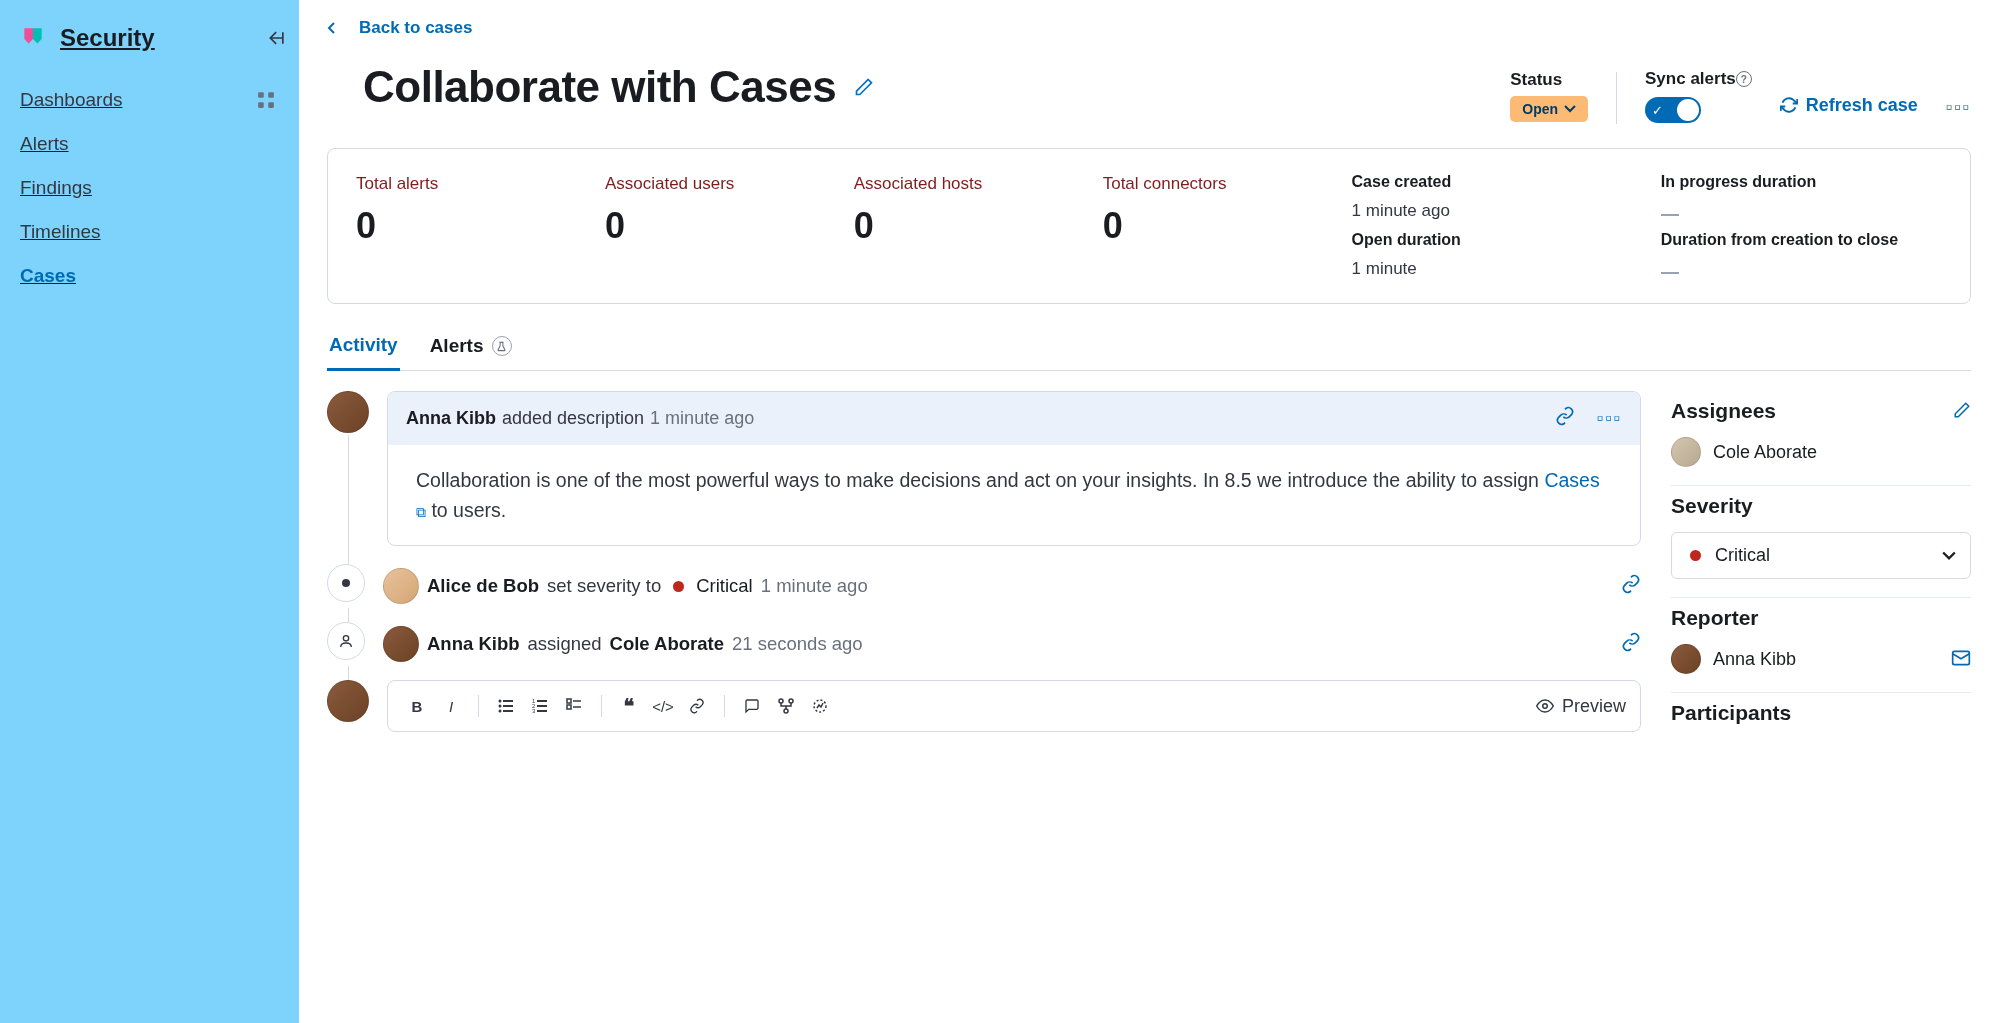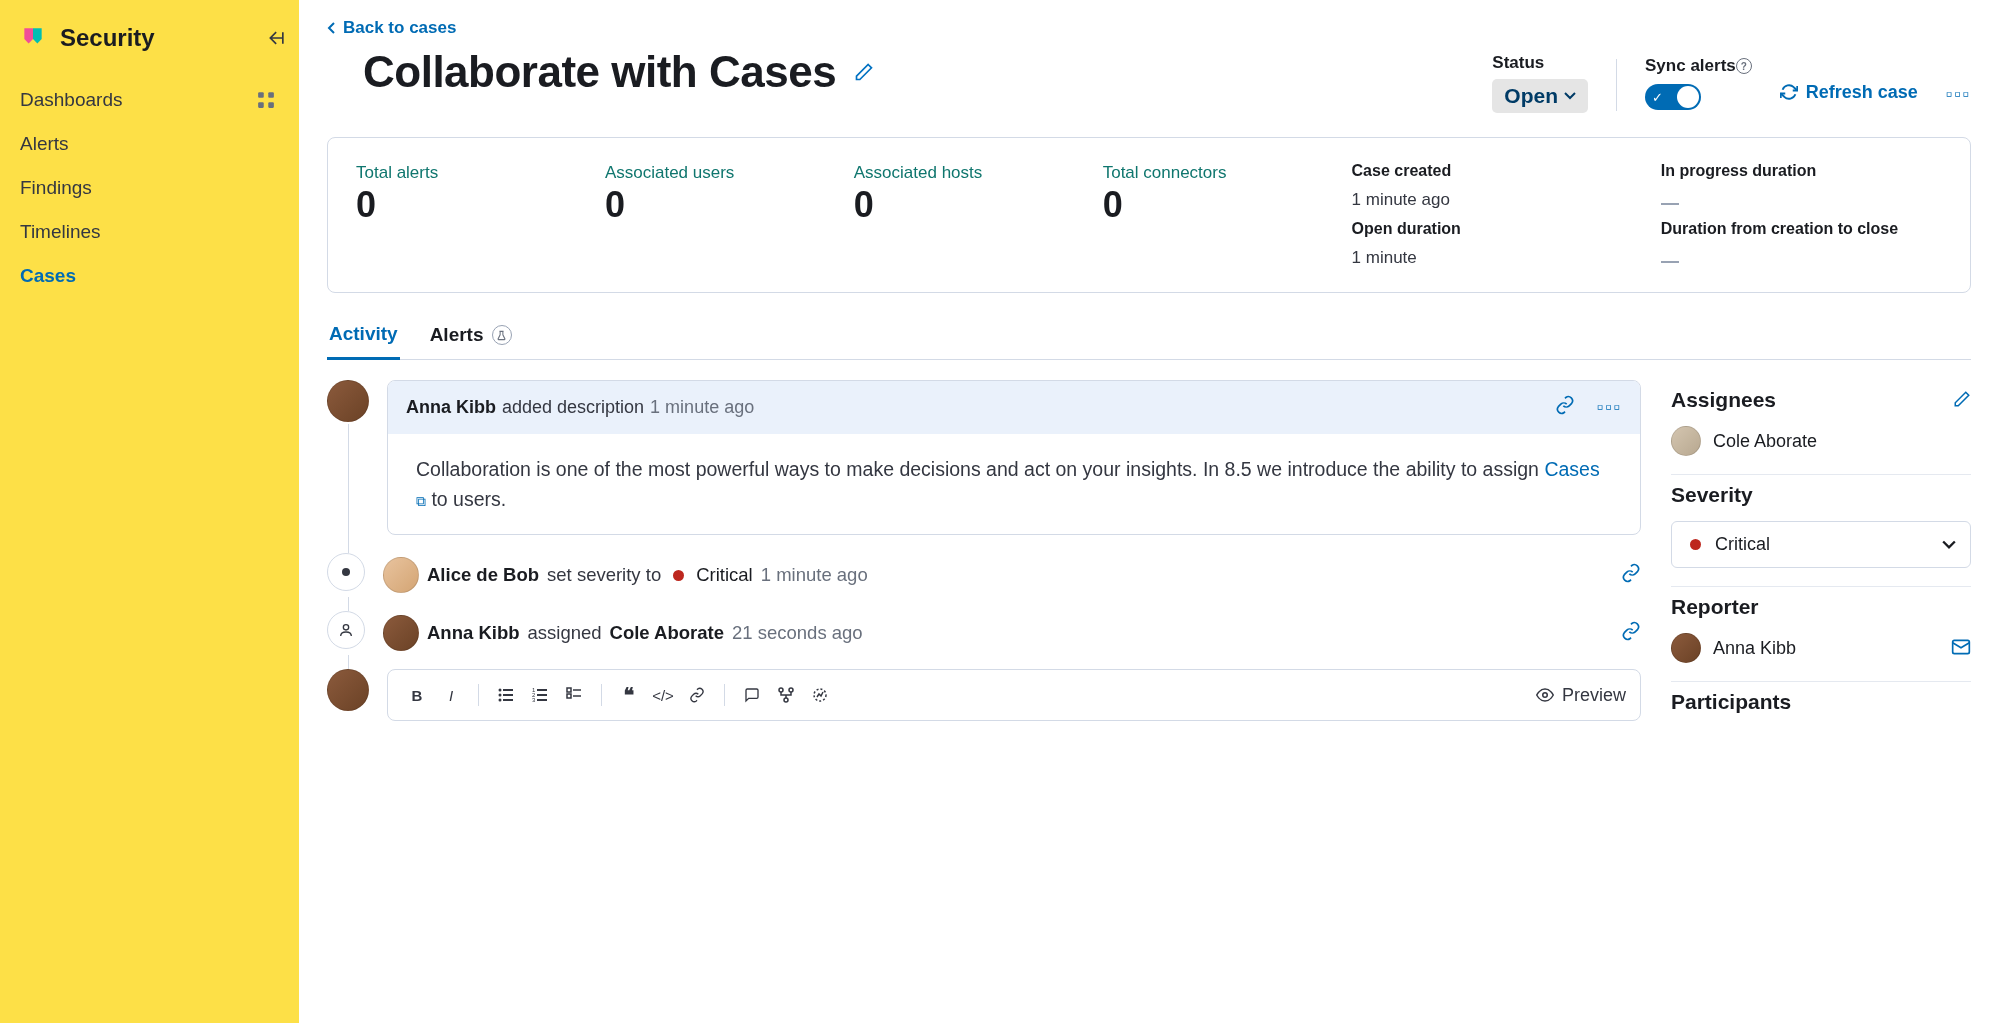--- a/index.html
+++ b/index.html
@@ -1,49 +1,49 @@
 <!DOCTYPE html>
 <html><head>
 <meta charset="utf-8">
 <style>
 * { margin:0; padding:0; box-sizing:border-box; }
 body { font-family:-apple-system,BlinkMacSystemFont,"Segoe UI",Helvetica,Arial,sans-serif; background:#f7f8fc; color:#1a1c21; font-size:14px; }
 .app { display:flex; height:100vh; }
-.sidebar { width:299px; background:#fde047; padding:16px 0; flex-shrink:0; position:relative; }
+.sidebar { width:299px; background:#7dd3fc; padding:16px 0; flex-shrink:0; position:relative;text-decoration:underline; }
 .sidebar-header { display:flex; align-items:center; gap:14px; padding:8px 20px 22px 20px; }
 .logo { width:26px; height:26px; display:flex; align-items:center; justify-content:center; }
 .logo svg { width:26px; height:26px; }
 .app-title { font-size:24px; font-weight:700; }
 .collapse-btn { position:absolute; top:28px; right:12px; color:#343741; cursor:pointer; }
 .nav { padding:4px 0; }
 .nav-item { display:flex; align-items:center; justify-content:space-between; padding:11px 24px 11px 20px; font-size:19px; color:#343741; cursor:pointer; }
 .nav-item.active { color:#006bb4; font-weight:700; }
 .grid-icon { width:18px; height:18px; color:#69707d; }
 .main { flex:1; background:#fff; padding:18px 28px; overflow-y:auto; }
-.back-link { display:inline-flex; align-items:center; gap:6px; color:#006bb4; font-size:17px; font-weight:600; cursor:pointer; margin-bottom:9px; }
+.back-link { display:inline-flex; align-items:center; gap:22px; color:#006bb4; font-size:17px; font-weight:600; cursor:pointer; margin-bottom:24px; }
 .page-header { display:flex; align-items:flex-start; justify-content:space-between; gap:24px; margin-bottom:24px; }
 .title-wrap { display:flex; align-items:center; gap:18px; }
 .page-title { font-size:44px; font-weight:800; letter-spacing:-0.5px;margin-left:36px; }
 .pencil-icon { width:20px; height:20px; color:#0071c2; cursor:pointer; }
 .header-controls { display:flex; align-items:center; gap:28px; padding-top:6px; }
 .status-block { display:flex; flex-direction:column; gap:6px; }
 .status-label { font-size:17px; font-weight:700; }
-.status-badge { display:inline-flex; align-items:center; gap:6px; background:#e5e5e5; color:#003b66; padding:5px 12px; border-radius:5px; font-size:21px; font-weight:600; cursor:pointer; }
+.status-badge { display:inline-flex; align-items:center; gap:6px; background:#fdba74; color:#003b66; padding:5px 12px; border-radius:5px; font-size:14px; font-weight:600; cursor:pointer; }
 .vdiv { width:1px; height:52px; background:#d3dae6; margin-top:4px; }
 .sync-block { display:flex; flex-direction:column; gap:8px; }
 .sync-label { display:flex; align-items:center; font-size:17px; font-weight:700; }
 .help-icon { width:16px; height:16px; border:1.5px solid #69707d; border-radius:50%; display:inline-flex; align-items:center; justify-content:center; font-size:10px; color:#69707d; }
 .toggle { width:56px; height:26px; background:#006bb4; border-radius:13px; position:relative; cursor:pointer; display:flex; align-items:center; }
 .toggle-check { color:#fff; margin-left:7px; font-size:13px; }
 .toggle-knob { position:absolute; right:2px; width:22px; height:22px; background:#fff; border-radius:50%; }
 .refresh-btn { display:flex; align-items:center; gap:8px; color:#006bb4; font-size:18px; font-weight:700; cursor:pointer; padding-top:18px; }
 .more-dots { color:#006bb4; padding-top:22px; cursor:pointer; font-size:18px; letter-spacing:2px; }
 .stats-panel { border:1px solid #d3dae6; border-radius:8px; padding:24px 28px; display:flex; gap:48px; margin-bottom:22px; }
 .stat { flex:1; }
-.stat-label { font-size:17px; color:#0f766e; line-height:1.3; }
+.stat-label { font-size:17px; color:#7f1d1d; margin-bottom:10px; line-height:1.3; }
 .stat-value { font-size:36px; font-weight:800; }
 .meta-col { flex:1.3; display:flex; flex-direction:column; gap:10px; }
 .meta-col.second { flex:1.4; }
 .meta-label { font-size:16px; font-weight:700; }
 .meta-value { font-size:17px; color:#343741; }
 .dash { width:18px; height:2.5px; background:#98a2b3; display:inline-block; }
 .tabs { display:flex; gap:28px; border-bottom:1px solid #d3dae6; margin-bottom:20px; }
 .tab { padding:8px 2px 12px 2px; font-size:19px; font-weight:700; cursor:pointer; display:flex; align-items:center; gap:8px; color:#1a1c21; }
 .tab.active { color:#006bb4; border-bottom:3px solid #006bb4; margin-bottom:-1px; }
 .beaker { width:20px; height:20px; border:1px solid #98a2b3; border-radius:50%; display:inline-flex; align-items:center; justify-content:center; font-size:11px; color:#69707d; }

